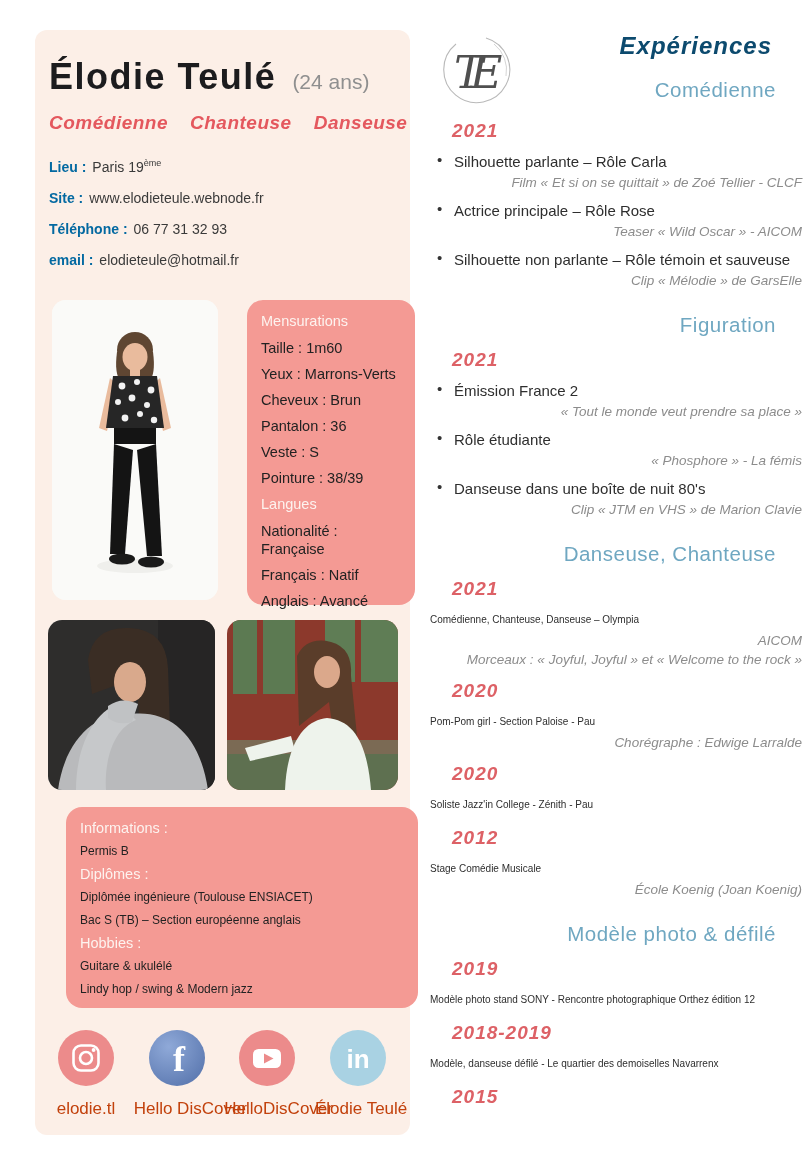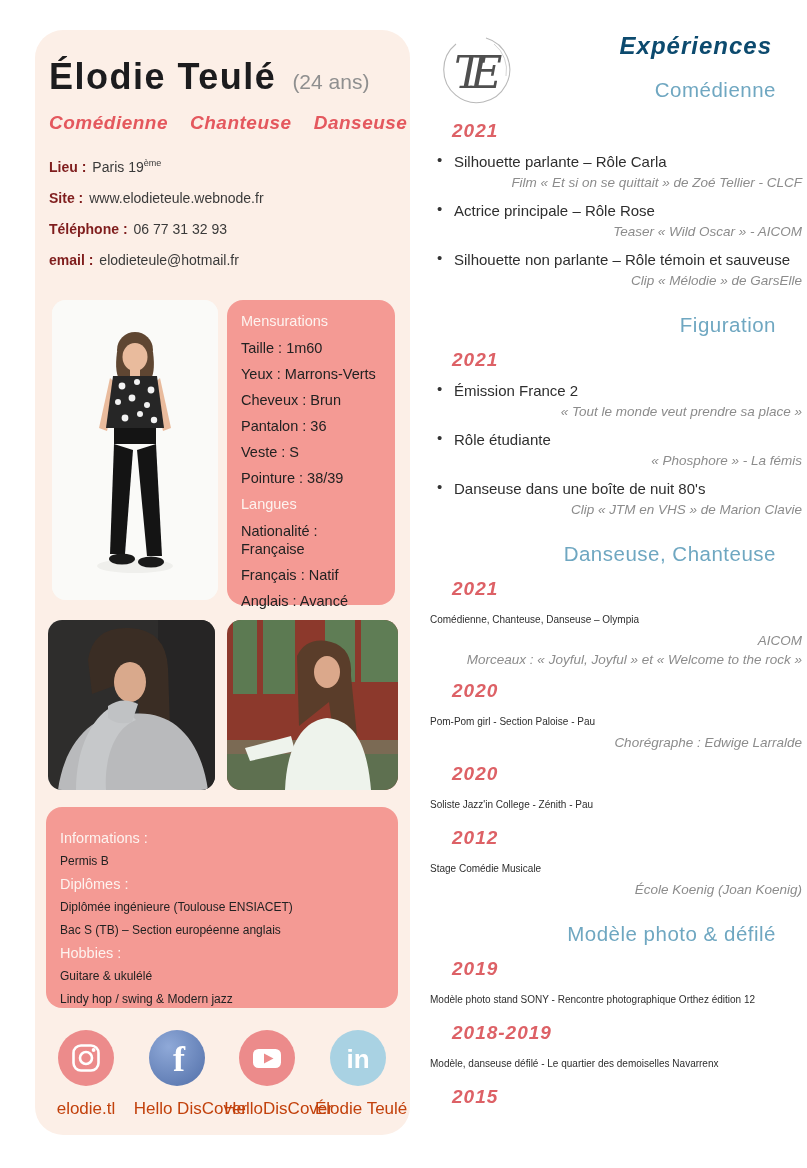--- a/index.html
+++ b/index.html
@@ -5,40 +5,40 @@
   * { box-sizing: border-box; }
   html,body { margin:0; padding:0; }
   body {
     width:807px; height:1168px; background:#ffffff; position:relative; overflow:hidden;
     font-family:"Liberation Sans", sans-serif; color:#2e2e2e;
   }
 
   
   .left-panel {
     position:absolute; left:35px; top:30px; width:375px; height:1105px;
-    background:#fcefe7; border-radius:28px;
+    background:#fcefe7; border-radius:12px;
   }
   .name-row { position:absolute; left:14px; top:26px; width:352px; display:flex; align-items:baseline; }
   .name { font-size:36px; font-weight:600; letter-spacing:1.5px; color:#1c1c1e; }
   .age { font-size:21px; color:#8f8f8f; margin-left:16px; white-space:nowrap; }
   .roles { position:absolute; left:14px; top:82px; font-size:19px; font-style:italic; font-weight:600;
            color:#e4585e; letter-spacing:.5px; display:flex; gap:22px; }
   .contact { position:absolute; left:14px; top:128px; width:350px; }
   .contact-line { margin-bottom:15px; font-size:14px; color:#3a3a3a; }
-  .c-label { font-weight:700; color:#7f1d1d; margin-right:6px; }
+  .c-label { font-weight:700; color:#0369a1; margin-right:6px; }
   sup { font-size:9px; }
 
   .photo-frame { position:absolute; background:#fafaf8; border-radius:14px; overflow:hidden; }
   .photo-main { left:17px; top:270px; width:166px; height:300px; }
   .photo-2 { left:13px; top:590px; width:167px; height:170px; }
   .photo-3 { left:192px; top:590px; width:171px; height:170px; }
 
-  .salmon-box { position:absolute; background:#f49a94; border-radius:16px; padding:12px 10px 10px 14px; }
+  .salmon-box { position:absolute; background:#f49a94; border-radius:16px; padding:12px 10px 10px 14px;margin-left:20px; }
   .mensurations-box { left:192px; top:270px; width:168px; height:305px; }
-  .info-box { left:11px; top:777px; width:352px; height:201px; padding-top:23px; }
+  .info-box { left:11px; top:777px; width:352px; height:201px; padding-top:13px; }
   .box-heading { color:#fdf3ef; font-size:14.5px; margin-bottom:9px; line-height:18px; }
   .box-row { color:#222; font-size:14.5px; line-height:18px; margin-bottom:8px; font-weight:500; }
   .info-box .box-heading { margin-bottom:6px; line-height:17px; }
   .info-box .box-row { font-size:12px; line-height:17px; margin-bottom:6px; }
 
   .social-row { position:absolute; left:8px; top:1000px; width:358px; display:flex; justify-content:space-between; }
   .social { width:86px; text-align:center; }
   .social-icon { display:inline-block; width:56px; height:56px; }
   .social-label { margin-top:9px; font-size:17px; color:#c2410c; white-space:nowrap; }
 

